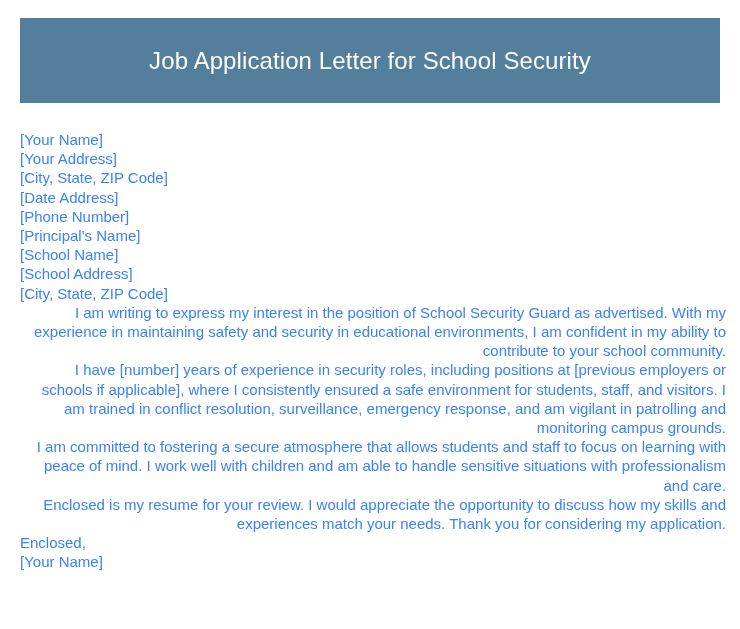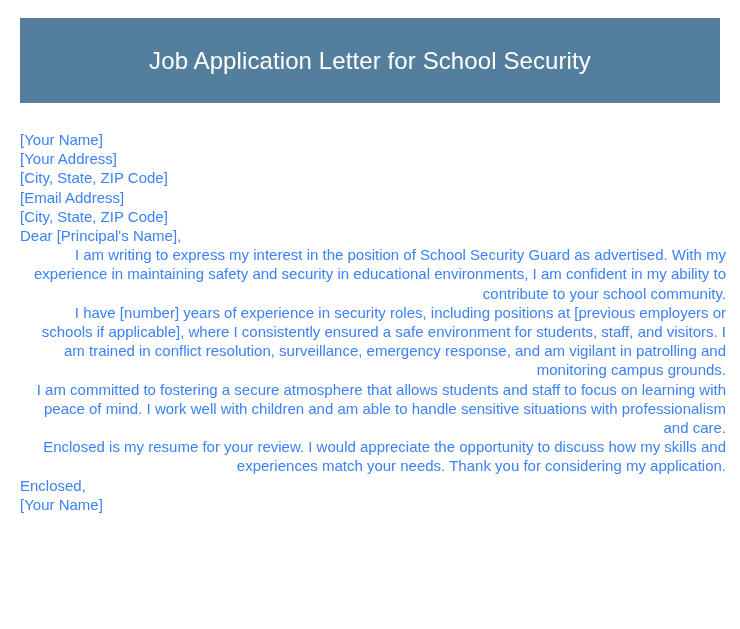--- a/index.html
+++ b/index.html
@@ -77,28 +77,31 @@
   <div class="letter-header">
     <div class="letter-title">Job Application Letter for School Security</div>
   </div>
 
   <div class="letter-body">
 
     <div>
       <span class="addr-line">[Your Name]</span>
       <span class="addr-line">[Your Address]</span>
       <span class="addr-line">[City, State, ZIP Code]</span>
-      <span class="addr-line">[Email Address]</span>
+      <span class="addr-line">[Date Address]</span>
+      <span class="addr-line">[Phone Number]</span>
     </div>
 
     <div>
+      <span class="addr-line">[Principal's Name]</span>
+      <span class="addr-line">[School Name]</span>
+      <span class="addr-line">[School Address]</span>
       <span class="addr-line">[City, State, ZIP Code]</span>
     </div>
 
-    <span class="salutation">Dear [Principal's Name],</span>
 
     <p class="body-para">I am writing to express my interest in the position of School Security Guard as advertised. With my experience in maintaining safety and security in educational environments, I am confident in my ability to contribute to your school community.</p>
     <p class="body-para">I have [number] years of experience in security roles, including positions at [previous employers or schools if applicable], where I consistently ensured a safe environment for students, staff, and visitors. I am trained in conflict resolution, surveillance, emergency response, and am vigilant in patrolling and monitoring campus grounds.</p>
     <p class="body-para">I am committed to fostering a secure atmosphere that allows students and staff to focus on learning with peace of mind. I work well with children and am able to handle sensitive situations with professionalism and care.</p>
     <p class="body-para">Enclosed is my resume for your review. I would appreciate the opportunity to discuss how my skills and experiences match your needs. Thank you for considering my application.</p>
 
     <span class="sign-line">Enclosed,</span>
     <span class="sign-line">[Your Name]</span>
 
   </div>

